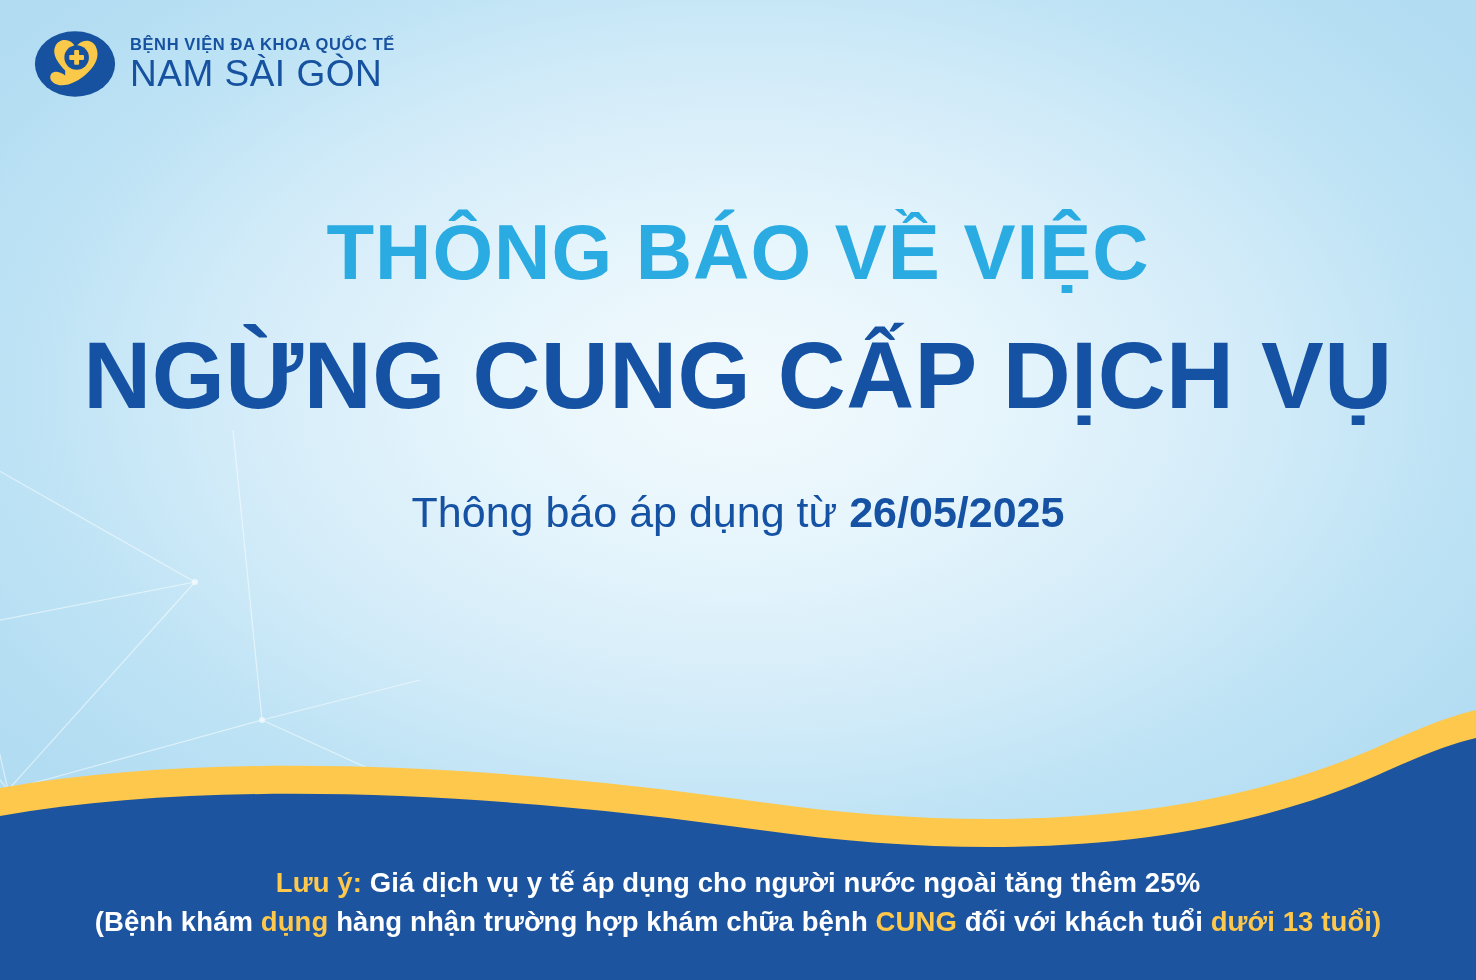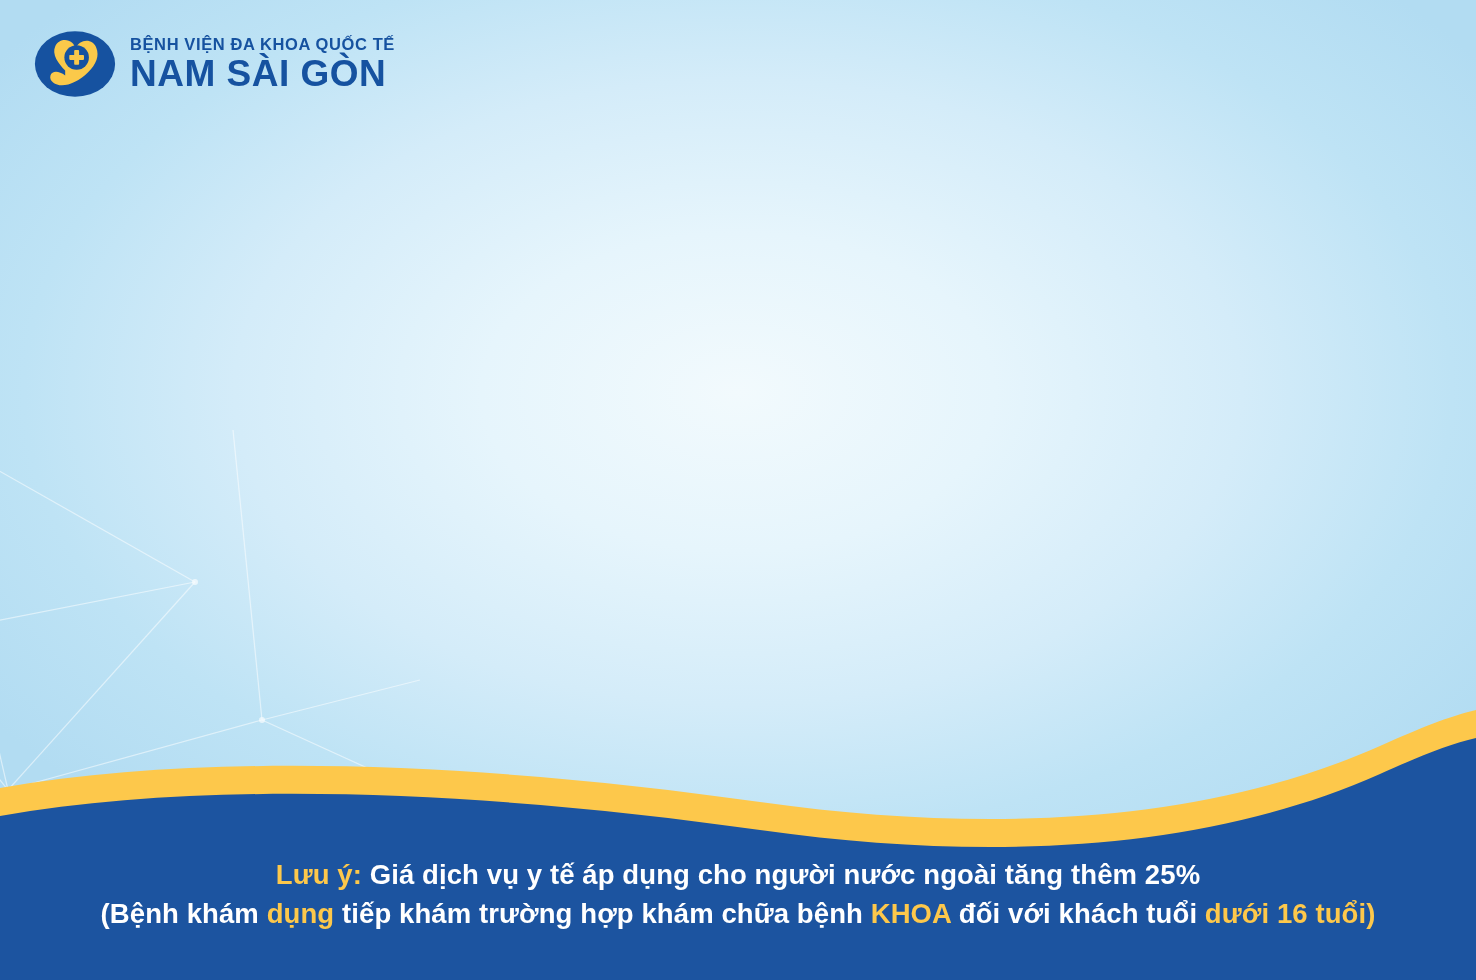--- a/index.html
+++ b/index.html
@@ -32,21 +32,21 @@
     display:flex; align-items:center; gap:14px;
   }
   #logo-mark{ width:82px; height:72px; flex:0 0 auto; }
   #logo-text{ display:flex; flex-direction:column; }
   #logo-line1{
     font-size:16.5px; font-weight:bold; letter-spacing:.6px;
     color:#1652a0; white-space:nowrap;
     line-height:1.1;
   }
   #logo-line2{
-    font-size:37px; font-weight:bold; letter-spacing:.5px;
+    font-size:37px; font-weight:normal; letter-spacing:.5px;
     color:#1652a0; line-height:1.05; white-space:nowrap;
     margin-top:2px;
   }
 
   
   #headline-block{
     position:absolute; left:0; right:0; top:212px;
     text-align:center;
   }
   #title-top{
@@ -65,21 +65,21 @@
   #subtitle .date{ font-weight:bold; }
 
   
   #waves{
     position:absolute; left:0; bottom:0;
     width:1476px; height:270px;
   }
 
   
   #footer-note{
-    position:absolute; left:0; right:0; bottom:46px;
+    position:absolute; left:0; right:0; bottom:38px;
     text-align:center;
     color:#ffffff;
     font-size:27.5px; font-weight:bold; line-height:1.44;
     letter-spacing:.1px;
   }
   #footer-note .hl{ color:#fdc84b; }
   #footer-line1, #footer-line2{ white-space:nowrap; }
 </style>
 </head>
 <body>
@@ -121,28 +121,35 @@
       <circle cx="52" cy="36" r="15" fill="#1652a0"></circle>
       <rect x="49" y="27" width="6" height="18" rx="1" fill="#fbc94a"></rect>
       <rect x="43" y="33" width="18" height="6" rx="1" fill="#fbc94a"></rect>
     </svg>
     <div id="logo-text">
       <div id="logo-line1">BỆNH VIỆN ĐA KHOA QUỐC TẾ</div>
       <div id="logo-line2">NAM SÀI GÒN</div>
     </div>
   </div>
 
+  <div id="headline-block">
+    <div id="title-top">THÔNG BÁO VỀ VIỆC</div>
+    <div id="title-main">NGỪNG CUNG CẤP DỊCH VỤ</div>
+    <div id="subtitle">
+      <span>Thông báo áp dụng từ </span><span class="date">26/05/2025</span>
+    </div>
+  </div>
 
   <svg id="waves" viewBox="0 0 1476 270" preserveAspectRatio="none">
     <path d="M0,78 C230,38 520,58 760,92 C980,123 1200,116 1380,36 C1420,18 1450,6 1476,0 L1476,270 L0,270 Z" fill="#fdc84b"></path>
     <path d="M0,106 C230,66 520,86 760,120 C980,151 1200,144 1380,64 C1420,46 1450,34 1476,28 L1476,270 L0,270 Z" fill="#1c54a0"></path>
   </svg>
 
   <div id="footer-note">
     <div id="footer-line1">
       <span class="hl">Lưu ý:</span><span> Giá dịch vụ y tế áp dụng cho người nước ngoài tăng thêm 25%</span>
     </div>
     <div id="footer-line2">
-      <span>(Bệnh khám </span><span class="hl">dụng</span><span> tiếp khám trường hợp khám chữa bệnh </span><span class="hl">KHOA</span><span> đối với khách tuổi </span><span class="hl">dưới 16 tuổi)</span>
+      <span>(Bệnh khám </span><span class="hl">dụng</span><span> hàng nhận trường hợp khám chữa bệnh </span><span class="hl">CUNG</span><span> đối với khách tuổi </span><span class="hl">dưới 13 tuổi)</span>
     </div>
   </div>
 
 </div>
 
 </body></html>

